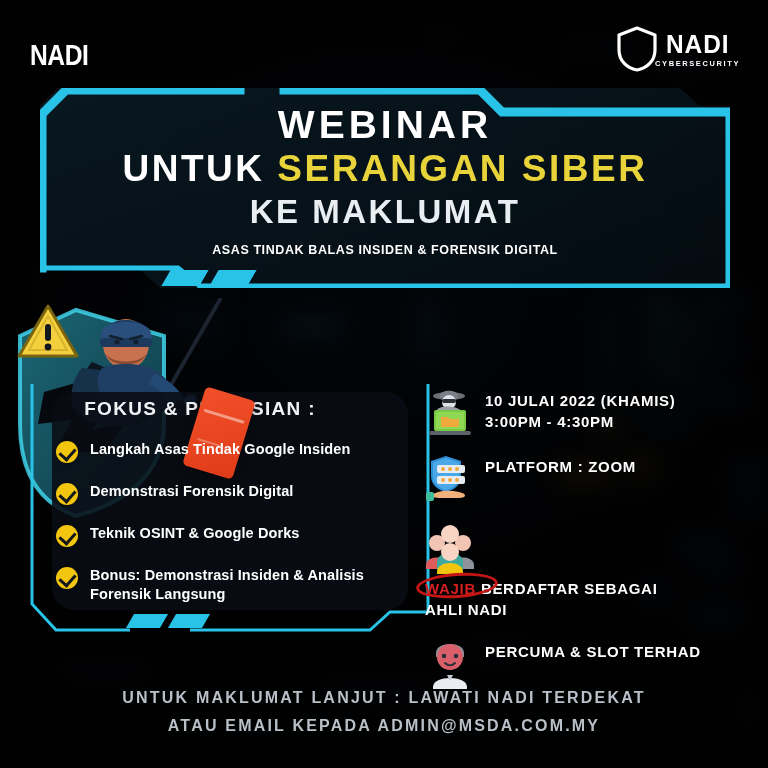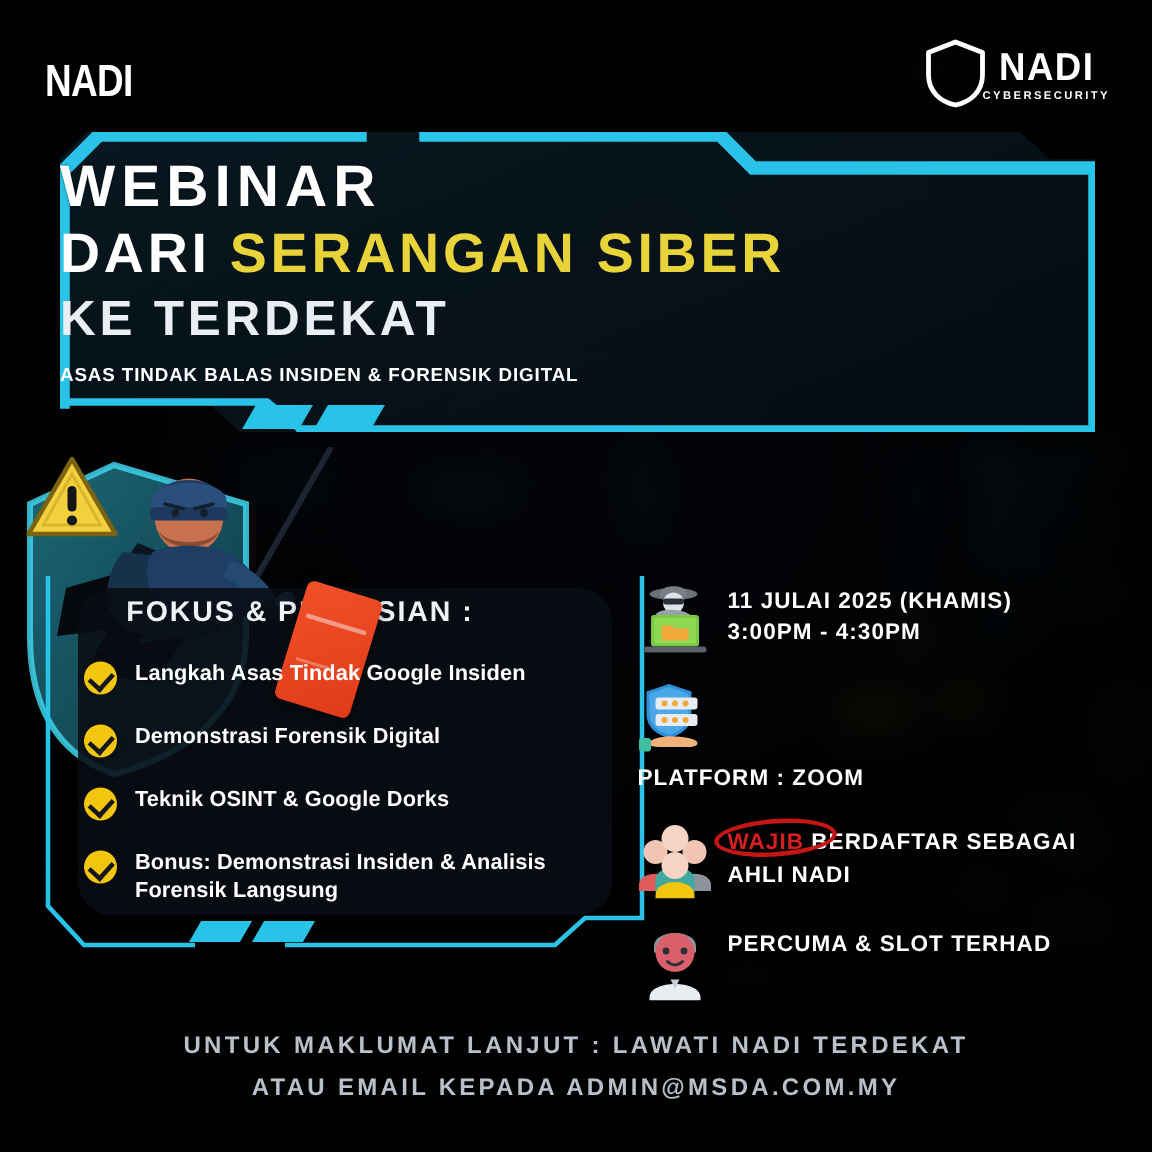--- a/index.html
+++ b/index.html
@@ -48,21 +48,21 @@
   .title-frame .tf-fill {
     position:absolute; inset:0;
     background:linear-gradient(160deg, rgba(11,32,44,.72), rgba(6,18,27,.55));
     clip-path:polygon(0 18px,18px 0,640px 0,660px 18px,690px 18px,690px 200px,120px 200px,100px 182px,0 182px);
   }
   .tf-slash {
     position:absolute; width:38px; height:16px; background:#29c3e8;
     transform:skewX(-30deg);
   }
   .title-block {
-    position:absolute; left:0; right:0; top:16px; text-align:left;
+    position:absolute; left:0; right:0; top:16px; text-align:center;
   }
   .t-line1 {
     color:#fff; font-size:39px; font-weight:bold; letter-spacing:4px;
     -webkit-text-stroke:0; text-shadow:0 0 2px rgba(0,0,0,.5);
     line-height:1.08;
   }
   .t-line2 { font-size:37px; font-weight:bold; letter-spacing:2.5px; line-height:1.22; }
   .t-line2 .w { color:#fff; }
   .t-line2 .y { color:#e8d43a; }
   .t-line3 {
@@ -209,23 +209,23 @@
       <path d="M688 24 L688 198" fill="none" stroke="#29c3e8" stroke-width="5" stroke-linecap="square"></path>
       <path d="M688 198 L160 198" fill="none" stroke="#29c3e8" stroke-width="5" stroke-linecap="square"></path>
       <path d="M160 198 L138 180 L2 180" fill="none" stroke="#29c3e8" stroke-width="5" stroke-linecap="square"></path>
     </svg>
     <div class="tf-slash" style="left:126px;top:182px;"></div>
     <div class="tf-slash" style="left:174px;top:182px;"></div>
 
     <div class="title-block">
       <div class="t-line1">WEBINAR</div>
       <div class="t-line2">
-        <span class="w">DARI </span><span class="y">SERANGAN SIBER</span>
-      </div>
-      <div class="t-line3">KE TERDEKAT</div>
+        <span class="w">UNTUK </span><span class="y">SERANGAN SIBER</span>
+      </div>
+      <div class="t-line3">KE MAKLUMAT</div>
       <div class="t-sub">ASAS TINDAK BALAS INSIDEN &amp; FORENSIK DIGITAL</div>
     </div>
   </div>
 
   <div class="shield-art">
     <svg viewBox="0 0 180 230" width="180" height="230">
       <defs>
         <linearGradient id="shg" x1="0" y1="0" x2="1" y2="1">
           <stop offset="0" stop-color="#1e6f7e"></stop>
           <stop offset="1" stop-color="#0f3c4a"></stop>
@@ -310,26 +310,26 @@
           <circle cx="24" cy="16" r="7" fill="#dfe3e8"></circle>
           <rect x="17" y="13" width="14" height="4" rx="2" fill="#2b3038"></rect>
           <path d="M12 24 C14 19 34 19 38 27 L34 31 L14 31 Z" fill="#9aa0a8"></path>
           <rect x="9" y="24" width="32" height="21" rx="2" fill="#7ac943"></rect>
           <rect x="11" y="26" width="28" height="17" rx="1" fill="#8fd854"></rect>
           <path d="M16 31 L23 31 L25 33 L34 33 L34 41 L16 41 Z" fill="#f0a93b"></path>
           <rect x="4" y="45" width="42" height="4" rx="2" fill="#5b6069"></rect>
         </svg>
       </div>
       <div class="d-text">
-        <div>11 JULAI 2025 (KHAMIS)</div>
+        <div>10 JULAI 2022 (KHAMIS)</div>
         <div>3:00PM - 4:30PM</div>
       </div>
     </div>
 
-    <div class="d-row" style="margin-bottom:18px;flex-direction:column;">
+    <div class="d-row" style="margin-bottom:18px;">
       <div class="d-icon">
         <svg viewBox="0 0 50 52" width="50" height="52">
           <path d="M21 4 L36 9 V24 C36 33 29 38 21 40 C13 38 6 33 6 24 V9 Z" fill="#2f8fd6"></path>
           <path d="M21 6 L34 10.5 V24 C34 31.5 28 36 21 38 C14 36 8 31.5 8 24 V10.5 Z" fill="#4aa7e8"></path>
           <rect x="12" y="13" width="28" height="8" rx="2" fill="#e7ecf2"></rect>
           <rect x="12" y="24" width="28" height="8" rx="2" fill="#e7ecf2"></rect>
           <circle cx="18" cy="17" r="2" fill="#f0a93b"></circle>
           <circle cx="25" cy="17" r="2" fill="#f0a93b"></circle>
           <circle cx="32" cy="17" r="2" fill="#f0a93b"></circle>
           <circle cx="18" cy="28" r="2" fill="#f0a93b"></circle>
@@ -337,21 +337,21 @@
           <circle cx="32" cy="28" r="2" fill="#f0a93b"></circle>
           <path d="M6 44 C12 38 24 38 34 40 C42 41.5 42 46 34 46 L16 46 C10 46 8 45 6 44 Z" fill="#f0b27a"></path>
           <rect x="1" y="40" width="8" height="9" rx="2" fill="#3fbfa0"></rect>
         </svg>
       </div>
       <div class="d-text">
         <div>PLATFORM : ZOOM</div>
       </div>
     </div>
 
-    <div class="d-row" style="margin-bottom:16px;">
+    <div class="d-row" style="margin-bottom:16px;flex-direction:column;">
       <div class="d-icon">
         <svg viewBox="0 0 50 52" width="50" height="52">
           <circle cx="12" cy="21" r="8" fill="#f2c4b3"></circle>
           <path d="M1 43 C1 33 23 33 23 43 L23 47 L1 47 Z" fill="#e05b5b"></path>
           <circle cx="38" cy="21" r="8" fill="#f2c4b3"></circle>
           <path d="M27 43 C27 33 49 33 49 43 L49 47 L27 47 Z" fill="#8d939b"></path>
           <circle cx="25" cy="12" r="9" fill="#f7d4c4"></circle>
           <path d="M12 40 C12 28 38 28 38 40 L38 48 L12 48 Z" fill="#3fa9a0"></path>
           <circle cx="25" cy="30" r="9" fill="#f7d4c4"></circle>
           <path d="M12 50 C12 38 38 38 38 50 L38 52 L12 52 Z" fill="#f2c50f"></path>

